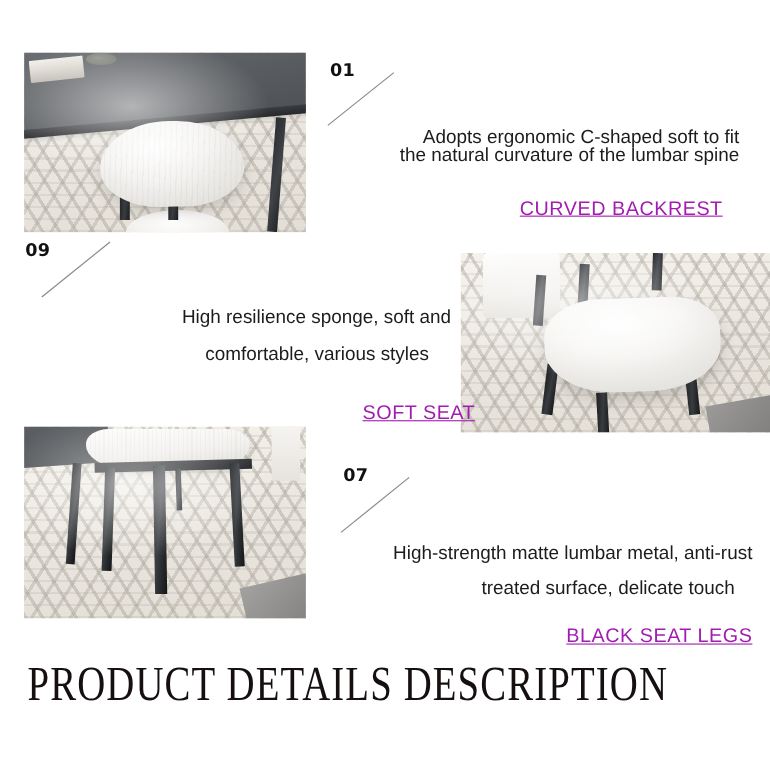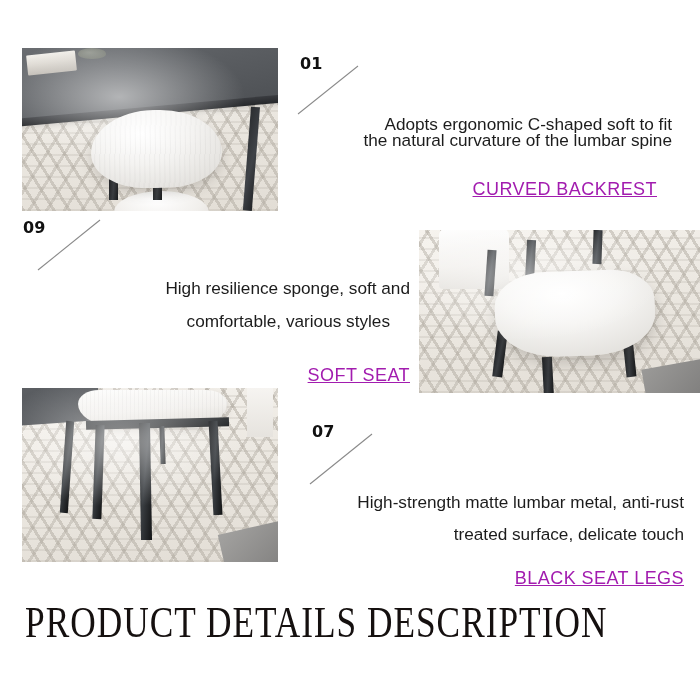--- a/index.html
+++ b/index.html
@@ -284,21 +284,21 @@
 
   <div class="block">
     <div class="num" style="left:23px; top:220px;">09</div>
     <div class="slash" style="left:36px; top:218px;">
       <svg width="66" height="54" viewBox="0 0 66 54" aria-hidden="true">
         <line x1="2" y1="52" x2="64" y2="2" stroke="#8a8a8a" stroke-width="1.1"></line>
       </svg>
     </div>
     <div class="body-line" style="left:410px; top:280px; transform:translateX(-100%);text-align:right;">High resilience sponge, soft and</div>
     <div class="body-line" style="left:390px; top:313px; transform:translateX(-100%);">comfortable, various styles</div>
-    <div class="caption" style="left:410px; top:366px; transform:translateX(-100%);">SOFT SEAT</div>
+    <div class="caption" style="left:432px; top:366px; transform:translateX(-100%);">SOFT SEAT</div>
   </div>
 
   <div class="photo rug" id="photo-legs">
     <div class="ph-layer"></div>
     <div class="tablefar"></div>
     <div class="curtain"></div>
     <div class="cushion"></div>
     <div class="apron"></div>
     <div class="leg le"></div>
     <div class="leg la"></div>
@@ -310,19 +310,19 @@
   </div>
 
   <div class="block">
     <div class="num" style="left:312px; top:424px;">07</div>
     <div class="slash" style="left:308px; top:432px;">
       <svg width="66" height="54" viewBox="0 0 66 54" aria-hidden="true">
         <line x1="2" y1="52" x2="64" y2="2" stroke="#8a8a8a" stroke-width="1.1"></line>
       </svg>
     </div>
     <div class="body-line" style="left:684px; top:494px; transform:translateX(-100%);">High-strength matte lumbar metal, anti-rust</div>
-    <div class="body-line" style="left:684px; top:526px; transform:translateX(-100%);">treated surface, delicate touch</div>
+    <div class="body-line" style="left:668px; top:526px; transform:translateX(-100%);">treated surface, delicate touch</div>
     <div class="caption" style="left:684px; top:569px; transform:translateX(-100%);">BLACK SEAT LEGS</div>
   </div>
 
   <div id="footer-title">PRODUCT  DETAILS  DESCRIPTION</div>
 
 </div>
 
 </body></html>

